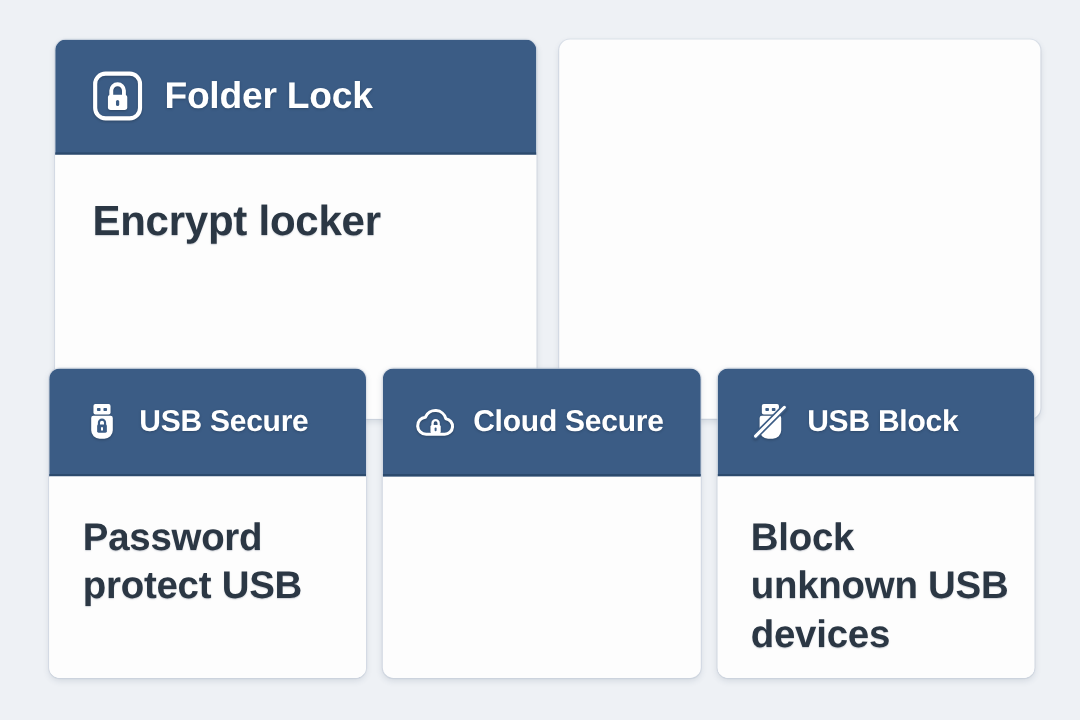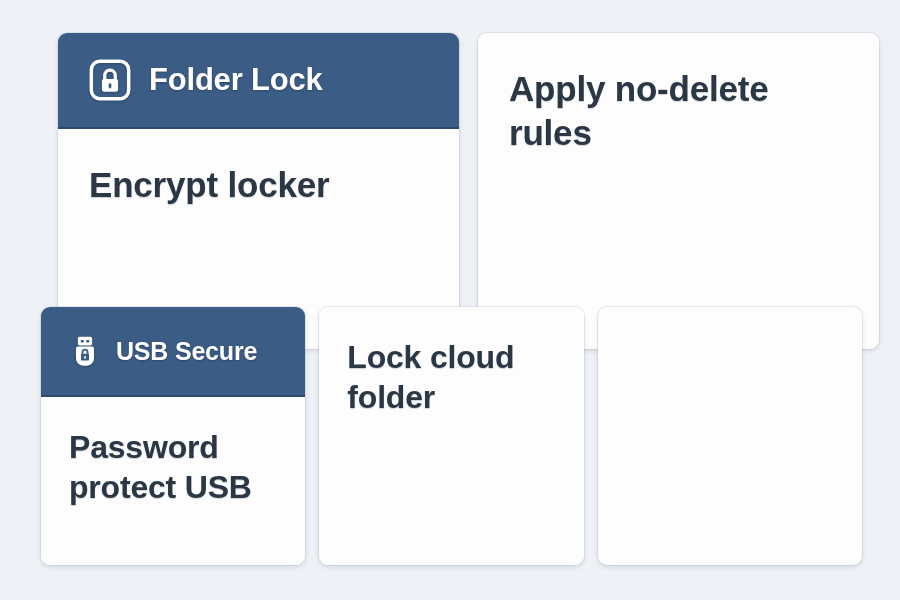--- a/index.html
+++ b/index.html
@@ -18,21 +18,21 @@
     width: 900px;
     height: 600px;
     box-sizing: border-box;
   }
 
   .row {
     position: absolute;
     display: flex;
   }
   .row-top {
-    left: 58px;
+    left: 46px;
     top: 33px;
     width: 821px;
     height: 316px;
     gap: 19px;
     justify-content: center;
   }
   .row-bottom {
     left: 41px;
     top: 307px;
     width: 821px;
@@ -125,24 +125,20 @@
           <rect x="22.6" y="27.4" width="2.8" height="5.4" rx="1.4" fill="#3b5c85"></rect>
         </svg>
         <div class="card-title">Folder Lock</div>
       </div>
       <div class="card-body">
         <div class="card-desc">Encrypt locker</div>
       </div>
     </div>
 
     <div class="card">
-      <div class="card-body">
-        <div class="card-desc">Apply no-delete
-rules</div>
-      </div>
     </div>
 
   </div>
 
   <div class="row row-bottom">
 
     <div class="card">
       <div class="card-header">
         <svg class="card-icon" viewBox="0 0 48 48" fill="none">
           <rect x="14.5" y="5" width="19" height="11.5" rx="2.2" fill="#ffffff"></rect>
@@ -155,24 +151,45 @@
         </svg>
         <div class="card-title">USB Secure</div>
       </div>
       <div class="card-body">
         <div class="card-desc">Password
 protect USB</div>
       </div>
     </div>
 
     <div class="card">
-      <div class="card-body">
-        <div class="card-desc">Lock cloud
-folder</div>
+      <div class="card-header">
+        <svg class="card-icon" viewBox="0 0 48 48" fill="none">
+          <path d="M13.5 38.5a9.5 9.5 0 0 1-.8-18.96A12 12 0 0 1 35.4 21.2a8.7 8.7 0 0 1-1.4 17.3z" stroke="#ffffff" stroke-width="3.4" stroke-linejoin="round" fill="none"></path>
+          <path d="M20.6 28.6v-2.4a3.4 3.4 0 0 1 6.8 0v2.4" stroke="#ffffff" stroke-width="2.6" fill="none" stroke-linecap="round"></path>
+          <rect x="18.3" y="28.2" width="11.4" height="9.4" rx="1.8" fill="#ffffff"></rect>
+          <rect x="22.9" y="31" width="2.2" height="4.2" rx="1.1" fill="#3b5c85"></rect>
+        </svg>
+        <div class="card-title">Cloud Secure</div>
       </div>
     </div>
 
     <div class="card">
+      <div class="card-header">
+        <svg class="card-icon" viewBox="0 0 48 48" fill="none">
+          <rect x="14.5" y="5" width="19" height="11.5" rx="2.2" fill="#ffffff"></rect>
+          <rect x="18.4" y="9.2" width="4" height="3.4" rx="0.9" fill="#3b5c85"></rect>
+          <rect x="25.6" y="9.2" width="4" height="3.4" rx="0.9" fill="#3b5c85"></rect>
+          <path d="M12 20.5a2.5 2.5 0 0 1 2.5-2.5h19a2.5 2.5 0 0 1 2.5 2.5v13.6A9.4 9.4 0 0 1 26.6 43.5h-5.2A9.4 9.4 0 0 1 12 34.1z" fill="#ffffff"></path>
+          <line x1="7.5" y1="40.5" x2="39.5" y2="8.5" stroke="#3b5c85" stroke-width="7" stroke-linecap="round"></line>
+          <line x1="7.5" y1="40.5" x2="39.5" y2="8.5" stroke="#ffffff" stroke-width="3.4" stroke-linecap="round"></line>
+        </svg>
+        <div class="card-title">USB Block</div>
+      </div>
+      <div class="card-body">
+        <div class="card-desc">Block
+unknown USB
+devices</div>
+      </div>
     </div>
 
   </div>
 
 </div>
 
 </body></html>

